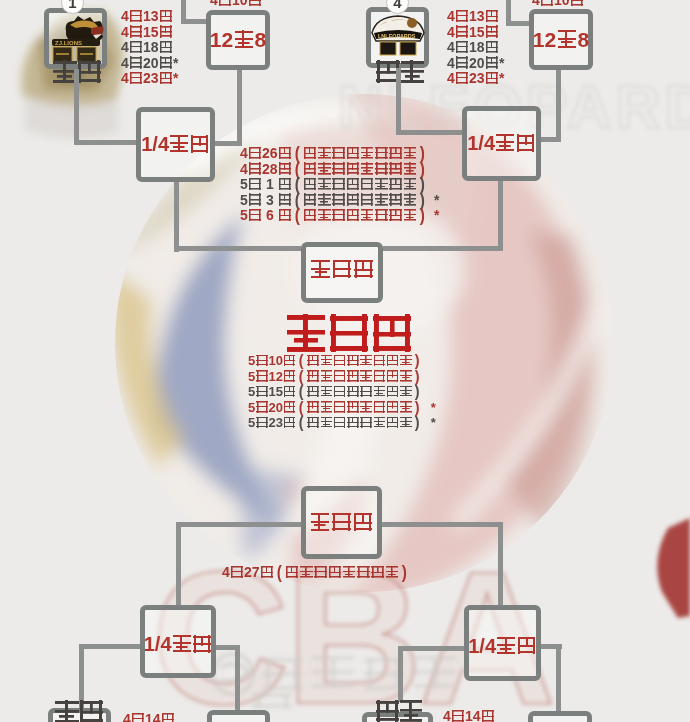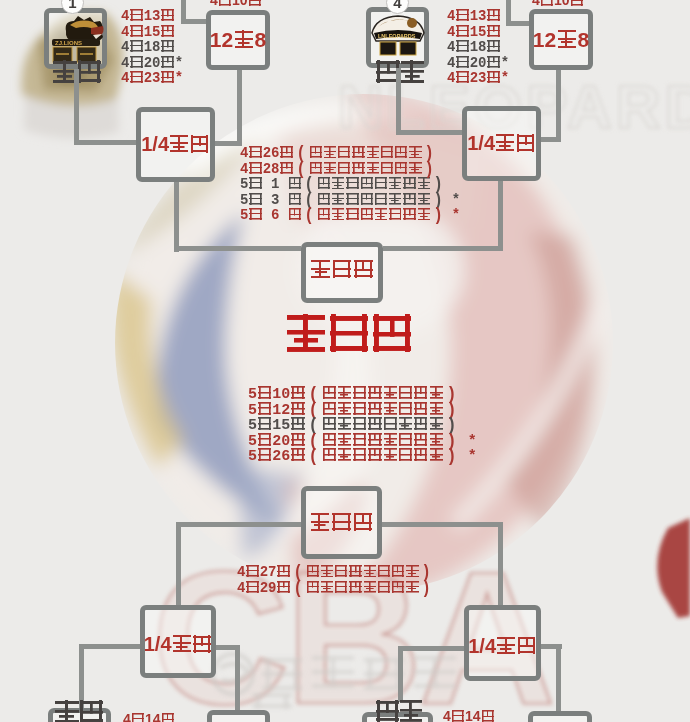--- a/index.html
+++ b/index.html
@@ -4,21 +4,21 @@
 <style>
 html,body{margin:0;padding:0;}
 body{width:690px;height:722px;overflow:hidden;font-family:"Liberation Sans",sans-serif;}
 #stage{position:relative;width:690px;height:722px;overflow:hidden;background:#ecebe9;}
 .ln{position:absolute;background:#8d908e;}
 .bx{position:absolute;border:5px solid #7b7f7e;border-radius:6px;background:rgba(250,250,248,0.45);box-sizing:border-box;display:flex;align-items:center;justify-content:center;}
 .lbl{font-weight:bold;color:#b2342c;white-space:nowrap;}
 .txt{position:absolute;font-weight:bold;white-space:nowrap;}
 .red{color:#a93630;}
 .dk{color:#514d4b;}
-.dates{position:absolute;font-size:14px;font-weight:bold;line-height:15.5px;white-space:nowrap;font-family:Liberation Mono, monospace;}
+.dates{position:absolute;font-size:14px;font-weight:bold;line-height:15.5px;white-space:nowrap;}
 .dates div{height:15.5px;}
 
 .k,.k2,.k3{display:inline-block;width:.88em;height:.88em;margin:0 .07em;vertical-align:-.08em;background-repeat:no-repeat;}
 .k{background-image:linear-gradient(currentColor 0 0),linear-gradient(currentColor 0 0),linear-gradient(currentColor 0 0),linear-gradient(currentColor 0 0),linear-gradient(currentColor 0 0);background-size:100% 13%,100% 12%,100% 13%,13% 100%,13% 100%;background-position:0 4%,0 50%,0 96%,4% 0,96% 0;}
 .k2{background-image:linear-gradient(currentColor 0 0),linear-gradient(currentColor 0 0),linear-gradient(currentColor 0 0),linear-gradient(currentColor 0 0),linear-gradient(currentColor 0 0);background-size:100% 13%,100% 12%,100% 13%,13% 92%,64% 12%;background-position:0 2%,0 48%,0 98%,47% 8%,50% 72%;}
 .k3{background-image:linear-gradient(currentColor 0 0),linear-gradient(currentColor 0 0),linear-gradient(currentColor 0 0),linear-gradient(currentColor 0 0),linear-gradient(currentColor 0 0),linear-gradient(currentColor 0 0);background-size:100% 13%,100% 12%,100% 13%,13% 100%,13% 100%,12% 55%;background-position:0 4%,0 54%,0 96%,4% 0,96% 0,50% 10%;}
 .pa{display:inline-block;transform:scale(1.1,1.25);margin:0 .26em 0 .2em;font-weight:bold;}
 .num{position:absolute;width:23px;height:23px;border-radius:50%;background:#fdfdfc;border:1.5px solid #c2c0be;color:#413e3c;font-weight:bold;font-size:15px;text-align:center;line-height:22px;box-sizing:border-box;}
 .nm .k,.nm .k2,.nm .k3{width:.9em;height:.88em;margin:0 .015em;}
 </style>
@@ -190,40 +190,39 @@
 <div class="ln" style="left:174px;top:246px;width:127px;height:5px"></div>
 <div class="ln" style="left:498px;top:181px;width:5px;height:70px"></div>
 <div class="ln" style="left:383px;top:246px;width:120px;height:5px"></div>
 
 <div class="bx" style="left:301px;top:242px;width:82px;height:61px">
       <span class="lbl" style="font-size:21px;position:relative;top:-3px"><span class="k2"></span><span class="k"></span><span class="k3"></span></span>
     </div>
 
 <div class="txt" style="left:285px;top:313px;font-size:40px;color:#c01c1b"><span class="k2" style="width:.95em;height:.95em;margin:0 .06em"></span><span class="k" style="width:.95em;height:.95em;margin:0 .06em"></span><span class="k3" style="width:.95em;height:.95em;margin:0 .06em"></span></div>
 
-<div class="dates" style="left:248px;top:386px;font-size:15px">
+<div class="dates" style="left:248px;top:353px;font-size:13px">
 <div class="red">5<span class="k"></span>10<span class="k3"></span><span class="pa">(</span><span class="k3"></span><span class="k2"></span><span class="k"></span><span class="k3"></span><span class="k2"></span><span class="k"></span><span class="k3"></span><span class="k2"></span><span class="pa">)</span></div>
 <div class="red">5<span class="k"></span>12<span class="k3"></span><span class="pa">(</span><span class="k3"></span><span class="k2"></span><span class="k"></span><span class="k3"></span><span class="k2"></span><span class="k"></span><span class="k3"></span><span class="k2"></span><span class="pa">)</span></div>
 <div class="dk">5<span class="k"></span>15<span class="k3"></span><span class="pa">(</span><span class="k3"></span><span class="k2"></span><span class="k"></span><span class="k3"></span><span class="k"></span><span class="k2"></span><span class="k3"></span><span class="k2"></span><span class="pa">)</span></div>
 <div class="red">5<span class="k"></span>20<span class="k3"></span><span class="pa">(</span><span class="k3"></span><span class="k2"></span><span class="k"></span><span class="k3"></span><span class="k2"></span><span class="k"></span><span class="k3"></span><span class="k2"></span><span class="pa">)</span><span style="margin-left:8px">*</span></div>
-<div class="red">5<span class="k"></span>26<span class="k3"></span><span class="pa">(</span><span class="k3"></span><span class="k2"></span><span class="k"></span><span class="k3"></span><span class="k2"></span><span class="k"></span><span class="k3"></span><span class="k2"></span><span class="pa">)</span><span style="margin-left:8px">*</span></div>
+<div class="dk">5<span class="k"></span>23<span class="k3"></span><span class="pa">(</span><span class="k3"></span><span class="k2"></span><span class="k"></span><span class="k3"></span><span class="k"></span><span class="k2"></span><span class="k3"></span><span class="k2"></span><span class="pa">)</span><span style="margin-left:8px">*</span></div>
 </div>
 
 <div class="bx" style="left:301px;top:486px;width:81px;height:73px">
       <span class="lbl" style="font-size:21px"><span class="k2"></span><span class="k"></span><span class="k3"></span></span>
     </div>
 
 <div class="ln" style="left:176px;top:522px;width:125px;height:5px"></div>
 <div class="ln" style="left:382px;top:522px;width:121px;height:5px"></div>
 <div class="ln" style="left:176px;top:522px;width:5px;height:83px"></div>
 <div class="ln" style="left:498px;top:522px;width:5px;height:83px"></div>
 
-<div class="dates" style="left:237px;top:565px">
+<div class="dates" style="left:222px;top:565px">
 <div class="red">4<span class="k"></span>27<span class="k3"></span><span class="pa">(</span><span class="k3"></span><span class="k2"></span><span class="k"></span><span class="k3"></span><span class="k2"></span><span class="k"></span><span class="k3"></span><span class="k2"></span><span class="pa">)</span></div>
-<div class="red">4<span class="k"></span>29<span class="k3"></span><span class="pa">(</span><span class="k3"></span><span class="k2"></span><span class="k"></span><span class="k3"></span><span class="k2"></span><span class="k"></span><span class="k3"></span><span class="k2"></span><span class="pa">)</span></div>
 </div>
 
 <div class="bx" style="left:140px;top:605px;width:76px;height:73px">
       <span class="lbl" style="font-size:20px;position:relative;top:3px">1/4<span class="k2"></span><span class="k3"></span></span>
     </div>
 
 <div class="bx" style="left:464px;top:605px;width:77px;height:76px">
       <span class="lbl" style="font-size:20px;position:relative;top:3px">1/4<span class="k2"></span><span class="k3"></span></span>
     </div>
 

